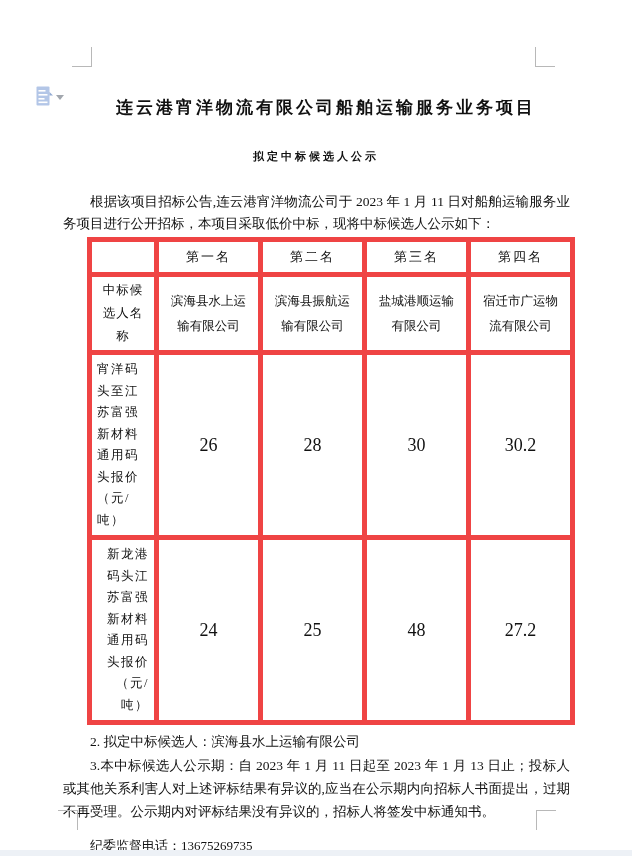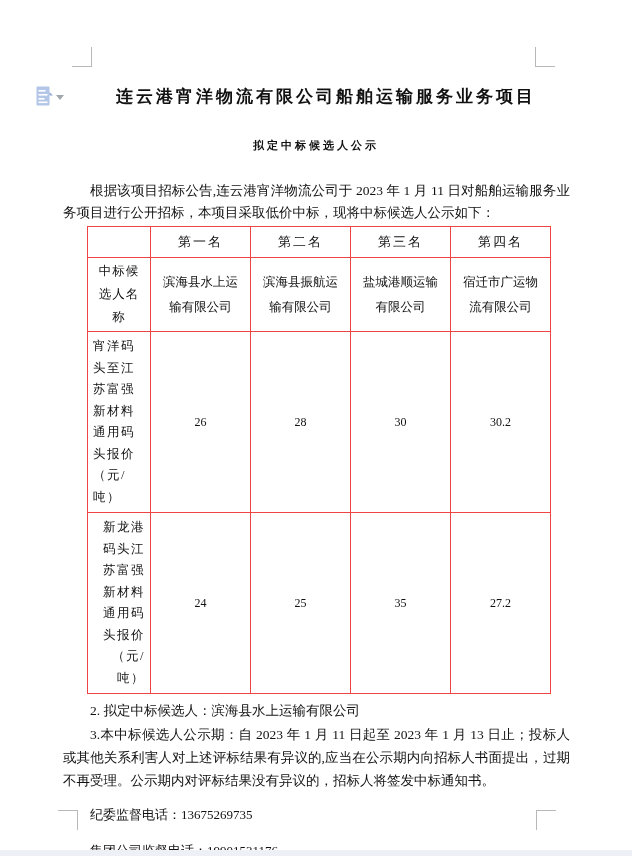--- a/index.html
+++ b/index.html
@@ -21,42 +21,42 @@
   .crop.br { left:536px; top:810px; border-left:1px solid #b8b8b8;  border-top:1px solid #b8b8b8; }
   
   .margin-icon { position:absolute; left:36px; top:86px; width:30px; height:24px; cursor:pointer; }
   .caret-wrap { position:absolute; left:20px; top:8px; width:9px; }
   .caret-bar { width:9px; height:2px; background:#a2a7ae; }
   .caret-tri { margin-top:1px; width:0; height:0;
     border-left:4.5px solid transparent; border-right:4.5px solid transparent;
     border-top:5px solid #a2a7ae; }
   
   .title {
-    margin:4px; padding-top:82px; text-align:center;
+    margin:15px; padding-top:82px; text-align:center;
     font-size:17px; line-height:22px; font-weight:bold; letter-spacing:3px;padding-left:20px;
   }
   .subtitle {
     margin:26px 0 0 0; text-align:center;
     font-size:11px; line-height:22px; font-weight:bold; letter-spacing:3px;
   }
   
   .para { margin:16px 62px 0 63px; font-size:13.5px; line-height:22px; text-align:justify; }
   .para.first { margin-top:24px; }
   .indent2 { text-indent:2em; }
   
   table.bid { border-collapse:collapse; margin:2px 0 0 87px; table-layout:fixed; width:455px;
     font-size:12.5px; }
-  table.bid td { border:1px solid #ef4444; overflow:hidden; }
+  table.bid td { border:5px solid #ef4444; overflow:hidden; }
   td.c0 { width:60px; }
   td.cv { width:97px; }
   tr.r-head td { height:28px; text-align:center; font-size:13px; letter-spacing:2px; }
   tr.r-names td { height:73px; text-align:center; line-height:25px; padding:0 9px; }
   tr.r-names td.c0 { line-height:23px; padding:0 6px; letter-spacing:1px; }
   tr.r-price td.c0 { padding:4px 5px; line-height:21.5px; letter-spacing:1.5px; vertical-align:middle; }
-  tr.r-price td.cv { text-align:center; font-size:12px; }
+  tr.r-price td.cv { text-align:center; font-size:18px; }
   tr.r-price1 td { height:128px; }
   tr.r-price2 td { height:133px;text-align:right; }
   
   .item2 { margin-top:6px; }
   .item3 { line-height:23px; margin-top:1px; }
   .phone { margin:16px 62px 0 90px; font-size:13px; line-height:20px; text-align:left; }
   .phone.p1 { margin-top:13px; }
   .app-strip { position:absolute; left:0; bottom:0; width:632px; height:6px; background:#edf1f6; }
 </style>
 </head>
@@ -111,21 +111,21 @@
       <td class="c0">宵洋码头至江苏富强新材料通用码头报价（元/吨）</td>
       <td class="cv">26</td>
       <td class="cv">28</td>
       <td class="cv">30</td>
       <td class="cv">30.2</td>
     </tr>
     <tr class="r-price r-price2">
       <td class="c0">新龙港码头江苏富强新材料通用码头报价（元/吨）</td>
       <td class="cv">24</td>
       <td class="cv">25</td>
-      <td class="cv">35</td>
+      <td class="cv">48</td>
       <td class="cv">27.2</td>
     </tr>
   </tbody>
     </table>
 
   <p class="para item2 indent2">2. 拟定中标候选人：滨海县水上运输有限公司</p>
   <p class="para item3 indent2">3.本中标候选人公示期：自 2023 年 1 月 11 日起至 2023 年 1 月 13 日止；投标人或其他关系利害人对上述评标结果有异议的,应当在公示期内向招标人书面提出，过期不再受理。公示期内对评标结果没有异议的，招标人将签发中标通知书。</p>
 
   <p class="phone p1">纪委监督电话：13675269735</p>
   <p class="phone">集团公司监督电话：19901531176</p>

